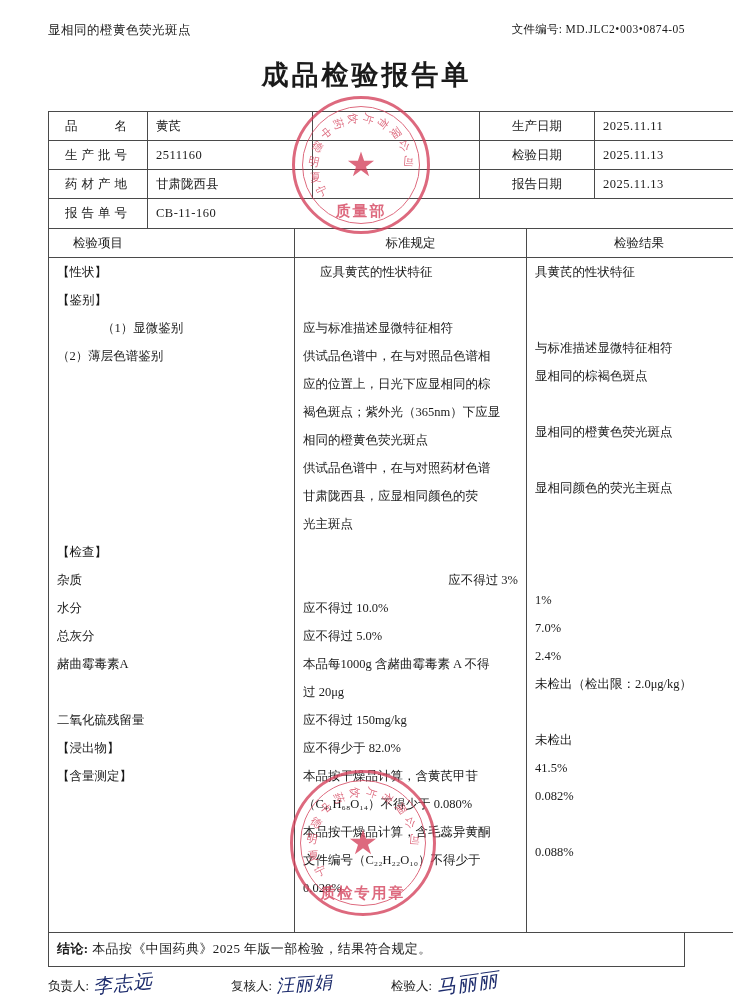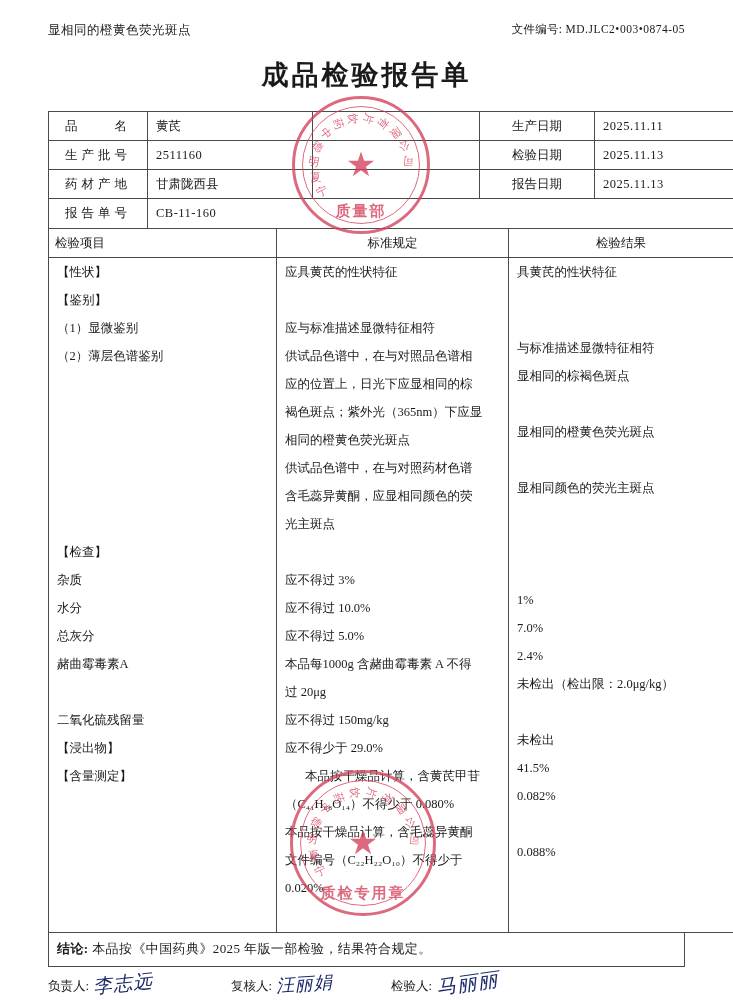--- a/index.html
+++ b/index.html
@@ -59,21 +59,21 @@
   .c-date-lab { width: 98px; text-align: center; }
   .c-date { width: 130px; }
   .num { font-family: "Liberation Serif", serif; letter-spacing: 0.5px; }
   .rowh td { height: 18px; }
   .colhead td {
     text-align: center;
     font-size: 12.5px;
     padding-top: 6px;
     padding-bottom: 6px;
   }
-  .colhead td.left-head { text-align: left; padding-left: 6px; margin-left: 19px; }
+  .colhead td.left-head { text-align: left; padding-left: 24px; margin-left: 19px; }
   .body-cell { font-size: 12px; }
   td.item { width: 213px; }
   td.std  { width: 215px; }
   td.res  { width: 208px; }
   .conclusion {
     border: 1px solid #4a4a4a;
     border-top: none;
     font-size: 13px;
     padding: 7px 8px 8px 8px;
     letter-spacing: 0.4px;
@@ -207,76 +207,76 @@
         <tr class="colhead">
       <td class="item left-head">检验项目</td>
       <td class="std">标准规定</td>
       <td class="res">检验结果</td>
     </tr>
     <tr>
       <td class="item body-cell">
         <div class="lines" id="items-col">
               <div style="height: 28px;">【性状】</div>
               <div style="height: 28px;">【鉴别】</div>
-              <div style="height: 28px;">（1）显微鉴别</div>
+              <div style="height: 28px; margin-left: 45px;">（1）显微鉴别</div>
               <div style="height: 196px;">（2）薄层色谱鉴别</div>
               <div style="height: 28px;">【检查】</div>
               <div style="height: 28px;">杂质</div>
               <div style="height: 28px;">水分</div>
               <div style="height: 28px;">总灰分</div>
               <div style="height: 56px;">赭曲霉毒素A</div>
               <div style="height: 28px;">二氧化硫残留量</div>
               <div style="height: 28px;">【浸出物】</div>
               <div style="height: 140px;">【含量测定】</div>
             </div>
       </td>
       <td class="std body-cell">
         <div class="lines" id="std-col">
               <div style="height: 28px;">
-                <div style="height: 28px;">应具黄芪的性状特征</div>
+                <div style="height: 28px; margin-left: 17px;">应具黄芪的性状特征</div>
               </div>
               <div style="height: 28px;">
                 <div style="height: 28px;"></div>
               </div>
               <div style="height: 28px;">
                 <div style="height: 28px;">应与标准描述显微特征相符</div>
               </div>
               <div style="height: 196px;">
                 <div style="height: 28px;">供试品色谱中，在与对照品色谱相</div>
                 <div style="height: 28px;">应的位置上，日光下应显相同的棕</div>
                 <div style="height: 28px;">褐色斑点；紫外光（365nm）下应显</div>
                 <div style="height: 28px;">相同的橙黄色荧光斑点</div>
                 <div style="height: 28px;">供试品色谱中，在与对照药材色谱</div>
-                <div style="height: 28px;">含毛蕊异黄酮，应显相同颜色的荧</div>
+                <div style="height: 28px;">甘肃陇西县，应显相同颜色的荧</div>
                 <div style="height: 28px;">光主斑点</div>
               </div>
               <div style="height: 28px;">
                 <div style="height: 28px;"></div>
               </div>
               <div style="height: 28px;">
-                <div style="height: 28px;">应不得过 3%</div>
+                <div style="height: 28px; text-align: right;">应不得过 3%</div>
               </div>
               <div style="height: 28px;">
                 <div style="height: 28px;">应不得过 10.0%</div>
               </div>
               <div style="height: 28px;">
                 <div style="height: 28px;">应不得过 5.0%</div>
               </div>
               <div style="height: 56px;">
                 <div style="height: 28px;">本品每1000g 含赭曲霉毒素 A 不得</div>
                 <div style="height: 28px;">过 20μg</div>
               </div>
               <div style="height: 28px;">
                 <div style="height: 28px;">应不得过 150mg/kg</div>
               </div>
               <div style="height: 28px;">
-                <div style="height: 28px;">应不得少于 29.0%</div>
+                <div style="height: 28px;">应不得少于 82.0%</div>
               </div>
               <div style="height: 140px;">
-                <div style="height: 28px; text-align: center;">本品按干燥品计算，含黄芪甲苷</div>
+                <div style="height: 28px;">本品按干燥品计算，含黄芪甲苷</div>
                 <div style="height: 28px;">（C₄₁H₆₈O₁₄）不得少于 0.080%</div>
                 <div style="height: 28px;">本品按干燥品计算，含毛蕊异黄酮</div>
                 <div style="height: 28px;">文件编号（C₂₂H₂₂O₁₀）不得少于</div>
                 <div style="height: 28px;">0.020%</div>
               </div>
             </div>
       </td>
       <td class="res body-cell">
         <div class="lines" id="res-col">
               <div style="height: 28px;">

